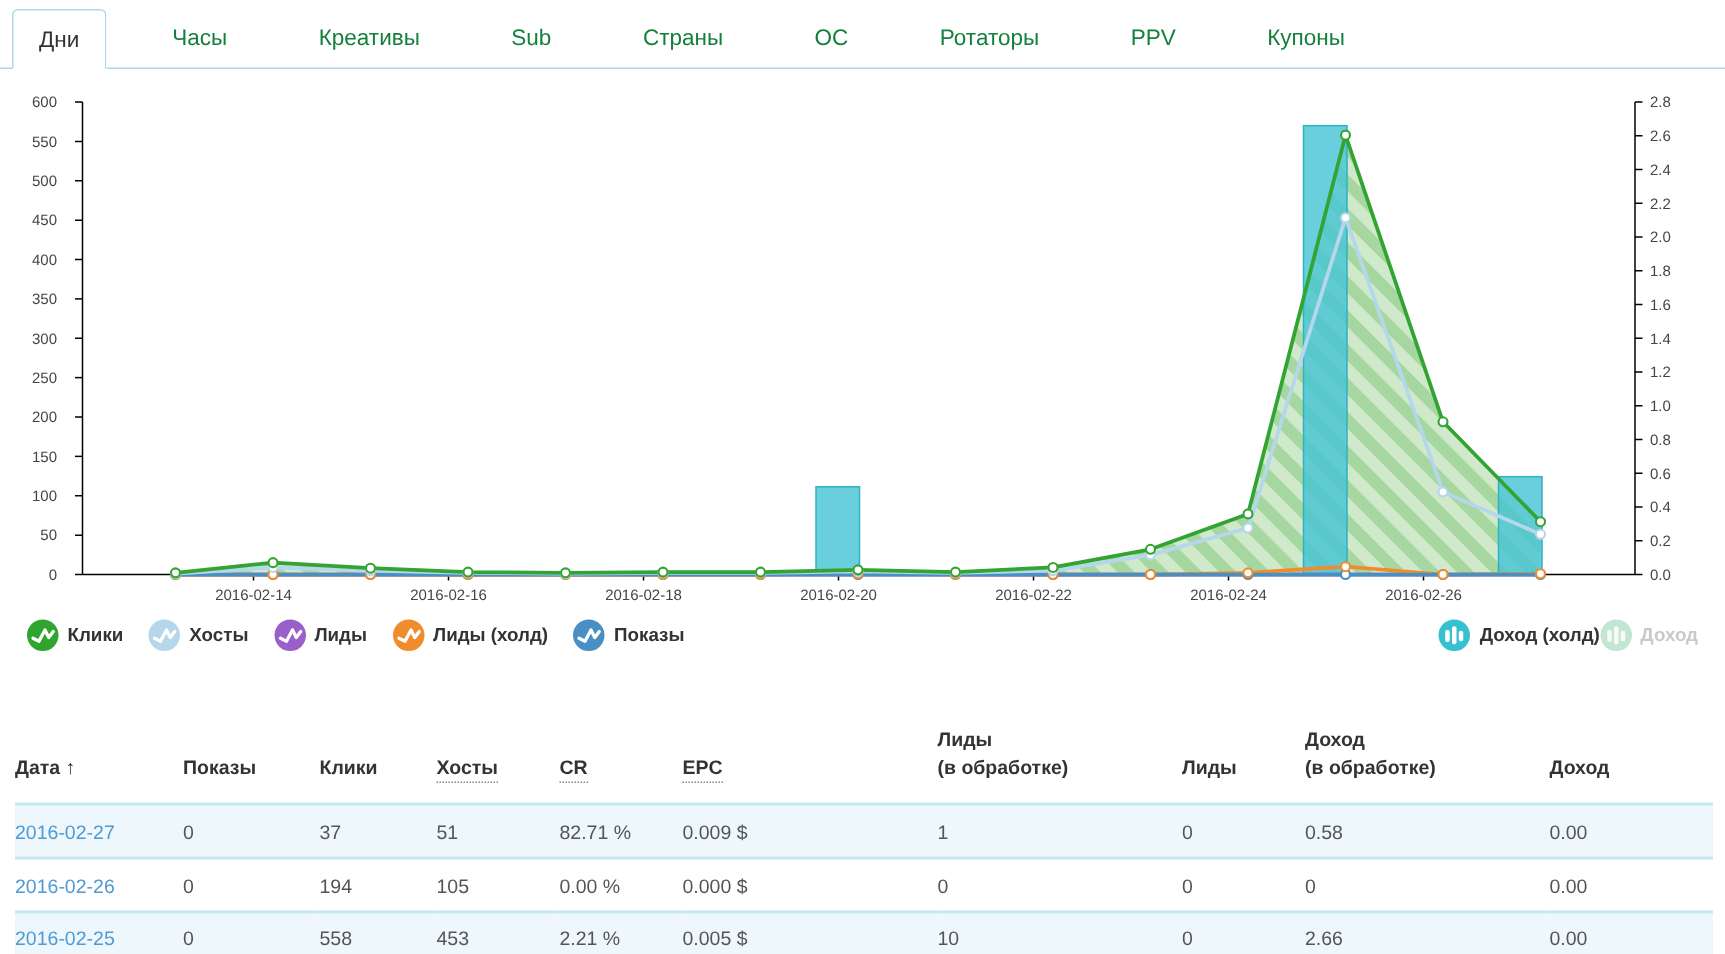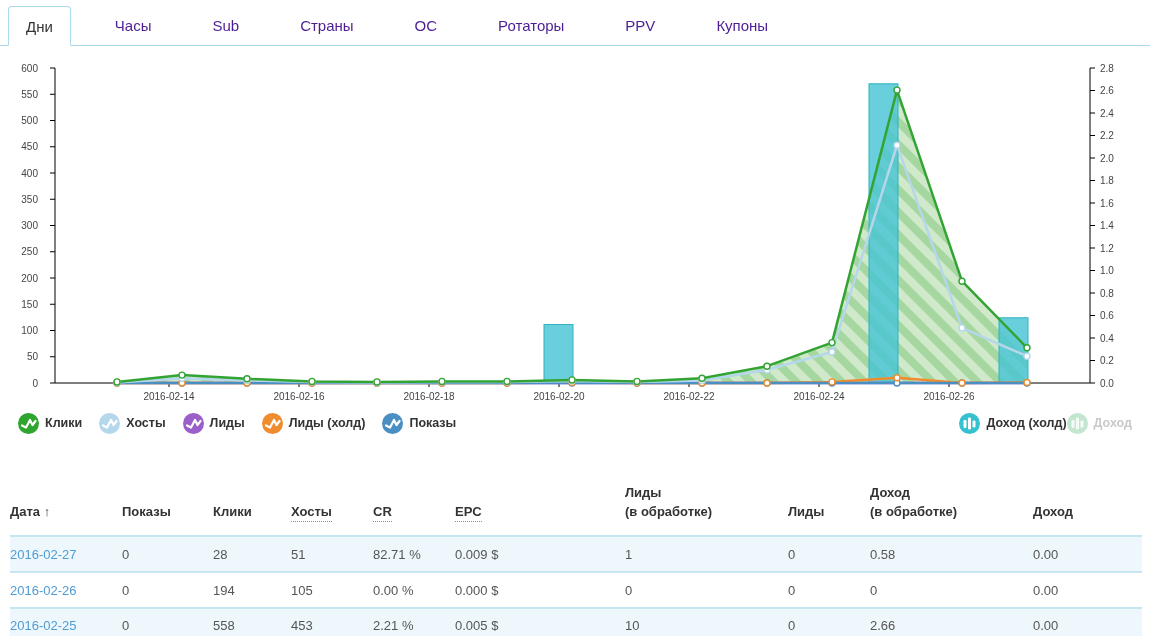--- a/index.html
+++ b/index.html
@@ -8,21 +8,21 @@
     font-family:"Liberation Sans", sans-serif;-webkit-font-smoothing:antialiased;
   }
   
   .tabbar{
     position:absolute;top:6px;left:0;width:1150px;height:40px;
     border-bottom:1px solid #abdaec;display:flex;align-items:stretch;
     padding-left:8px;box-sizing:border-box;background:#fff;
   }
   .tab{
     line-height:40px;padding:0 17px;margin-right:27px;font-size:15px;
-    color:#4c1d95;cursor:pointer;white-space:nowrap;
+    color:#15803d;cursor:pointer;white-space:nowrap;
   }
   .tab.active{
     color:#333;background:#fff;border:1px solid #abdaec;border-bottom:1px solid #fff;
     border-radius:4px 4px 0 0;margin-bottom:-1px;
   }
   
   .chartwrap{position:absolute;top:55px;left:0;width:1150px;height:350px;}
   .ax{font-family:"Liberation Sans",sans-serif;font-size:10px;fill:#444;}
   
   .legend{
@@ -52,20 +52,21 @@
   tbody tr.striped{background:#eef8fc;}
   td{padding:0 4px 0 0;}
   td.datecell a{color:#4f9bd3;text-decoration:none;cursor:pointer;}
 </style>
 </head>
 <body>
 
 <div class="tabbar">
     <div class="tab active">Дни</div>
     <div class="tab">Часы</div>
+    <div class="tab">Креативы</div>
     <div class="tab">Sub</div>
     <div class="tab">Страны</div>
     <div class="tab">ОС</div>
     <div class="tab">Ротаторы</div>
     <div class="tab">PPV</div>
     <div class="tab">Купоны</div>
   </div>
 
 <div class="chartwrap"><svg width="1150" height="350" viewBox="0 0 1150 350">
       <defs>
@@ -328,21 +329,21 @@
           <th><span class="hl">Лиды</span></th>
           <th><span class="hl">Доход
 (в обработке)</span></th>
           <th><span class="hl">Доход</span></th>
         </tr>
       </thead>
     <tbody>
         <tr class="striped">
           <td class="datecell"><a>2016-02-27</a></td>
           <td>0</td>
-          <td>28</td>
+          <td>37</td>
           <td>51</td>
           <td>82.71 %</td>
           <td>0.009 $</td>
           <td>1</td>
           <td>0</td>
           <td>0.58</td>
           <td>0.00</td>
         </tr>
         <tr class="">
           <td class="datecell"><a>2016-02-26</a></td>

